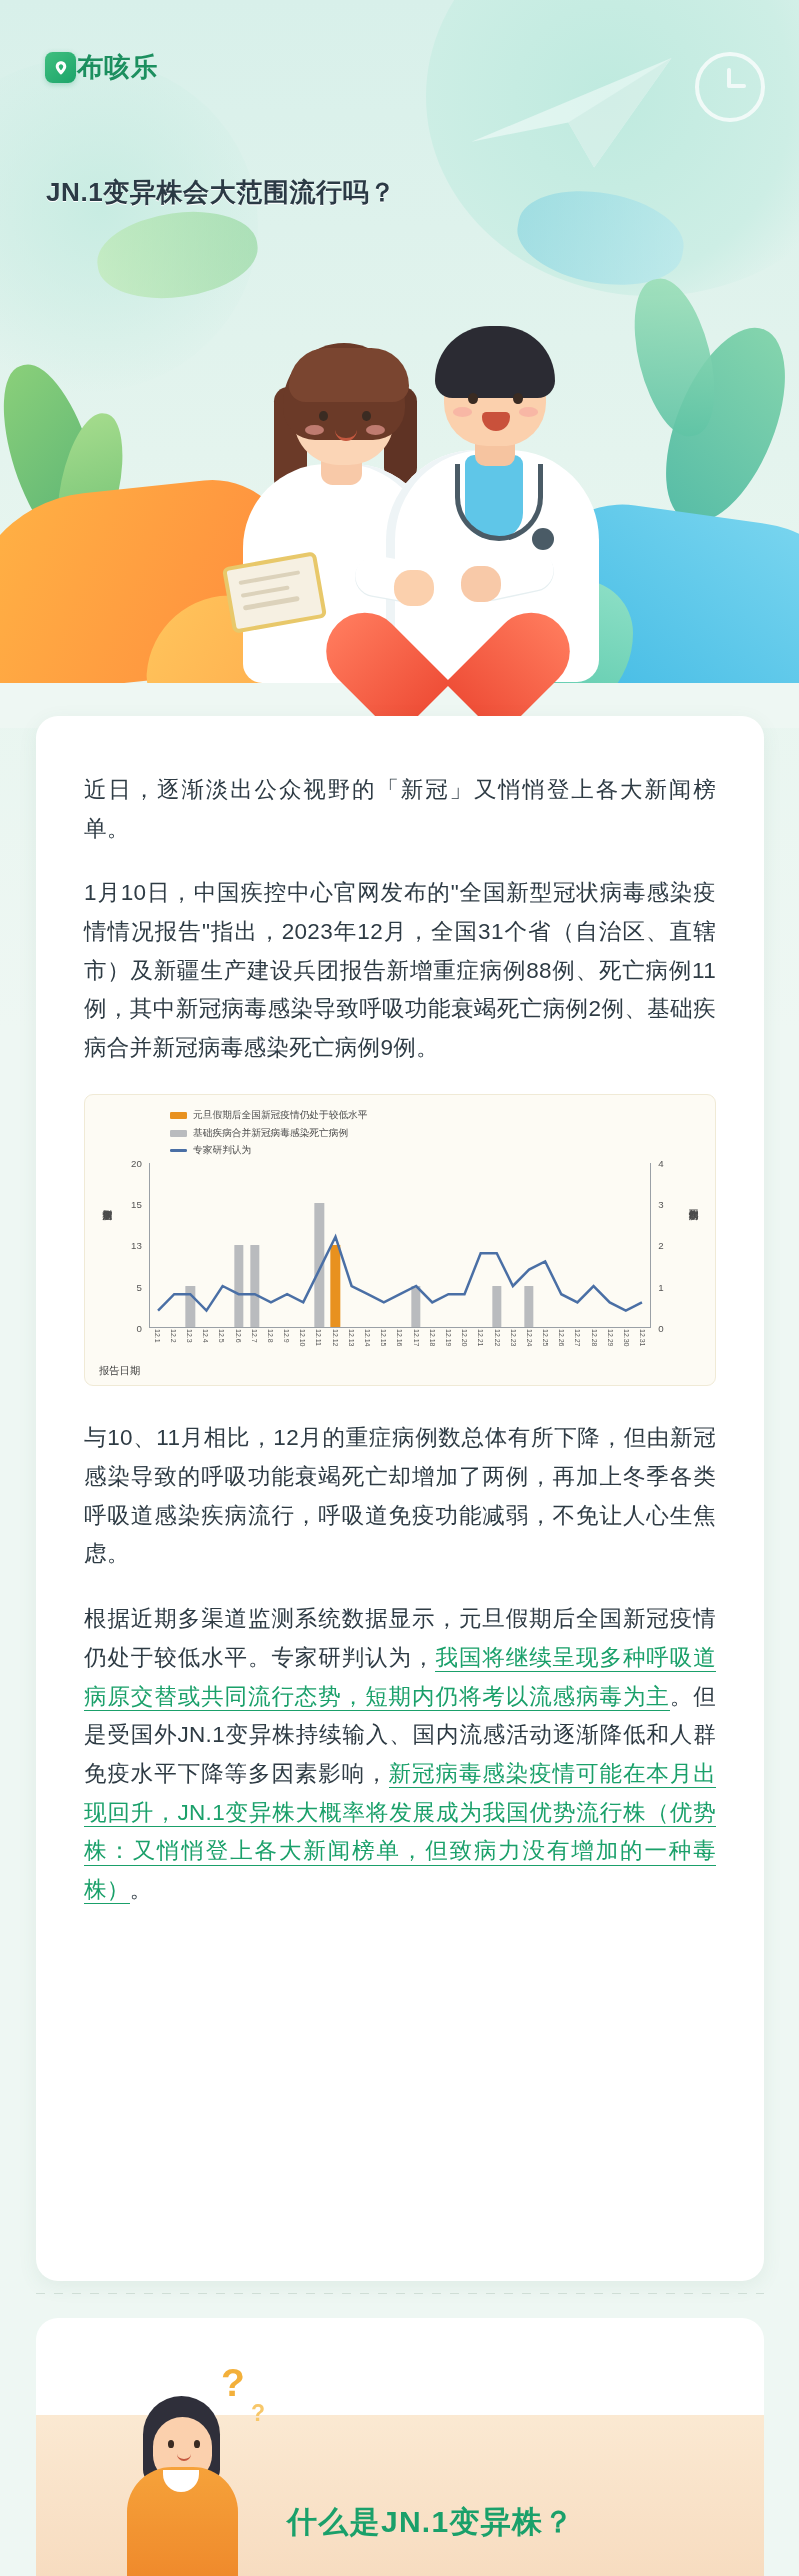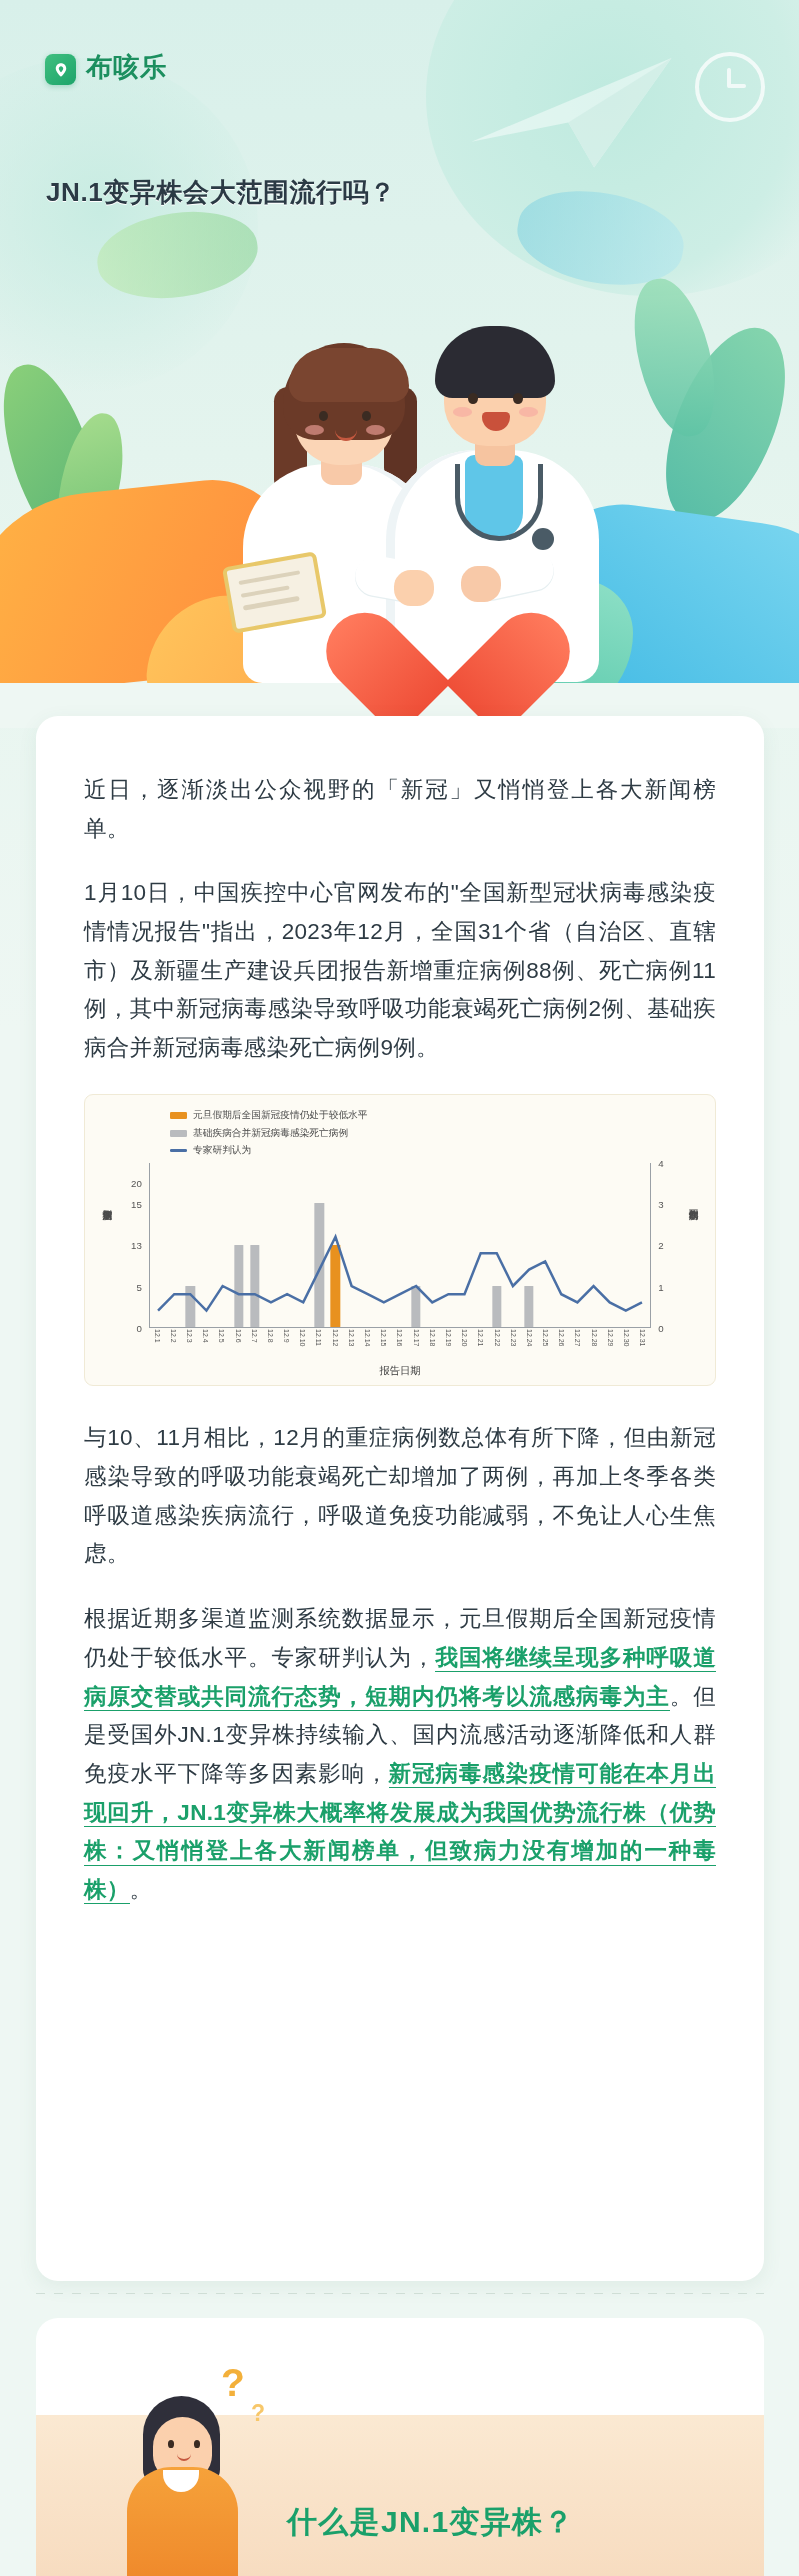--- a/index.html
+++ b/index.html
@@ -128,21 +128,21 @@
     border-radius: 116px 77px 129px 77px;
   }
   .hero-floor {
     position: absolute; left: 0; bottom: 0; width: 800px; height: 45px;
     background: #eef7f3;
   }
 
   
   .brand {
     position: absolute; left: 45px; top: 50px;
-    display: flex; align-items: flex-end; gap: 10px;
+    display: flex; align-items: center; gap: 1px;
     z-index: 20;
   }
   .brand-mark {
     width: 31px; height: 31px; border-radius: 7.7px;
     background: linear-gradient(140deg, #3fbf7f, #1da46a);
     display: flex; align-items: center; justify-content: center;
     box-shadow: 0 1.9px 5.2px rgba(30,150,100,.25);
   }
   .brand-mark svg { width: 18px; height: 18px; }
   .brand-name {
@@ -296,21 +296,21 @@
     box-shadow: 0 5.2px 19.3px rgba(60,110,95,.08);
     padding: 55px 48px 45px 48px;
     z-index: 30;
   }
   .para {
     font-size: 22.5px; line-height: 1.72; color: #2e3b44;
     margin-bottom: 26px; text-align: justify;
     letter-spacing: 0.3px;
   }
   .hl {
-    color: #1aa06a; font-weight: 700;
+    color: #1aa06a; font-weight: 400;
     border-bottom: 1.9px solid #1aa06a;
     padding-bottom: 1.3px;
   }
 
   
   .chart-card {
     background: #fdfbf4; border: 1.3px solid #f0ead6;
     border-radius: 9px; padding: 11.6px 14px 9px 14px;
     margin: 5.2px 0 33px 0;
     position: relative;
@@ -361,21 +361,21 @@
     display: flex;
   }
   .x-cell { flex: 1 1 0; display: flex; justify-content: center; }
   .x-cell span {
     font-size: 7px; color: #5a5a5a;
     writing-mode: vertical-rl; text-orientation: mixed;
     letter-spacing: 0px;
   }
   .x-axis-title {
     position: absolute; left: 0; right: 0; bottom: -1.3px;
-    text-align: center; font-size: 10.3px; color: #3c3c3c;
+    font-size: 10.3px; color: #3c3c3c;
   }
 
   
   .divider {
     position: absolute; left: 36px; top: 2293px; width: 728px; height: 1.3px;
     z-index: 31;
     background-image: repeating-linear-gradient(90deg, #cfded6 0 9px, transparent 9px 18px);
   }
 
   
@@ -526,21 +526,21 @@
       </div>
 
       <div class="plot-wrap">
         <div class="y-axis-label">新增重症病例数</div>
         <div class="y2-axis-label">新增死亡病例数</div>
         <div class="y-ticks" id="y-ticks">
             <div class="y-tick" style="top: 165px;">0</div>
             <div class="y-tick" style="top: 124px;">5</div>
             <div class="y-tick" style="top: 82px;">13</div>
             <div class="y-tick" style="top: 41px;">15</div>
-            <div class="y-tick" style="top: 0px; margin-top: 20px;">20</div>
+            <div class="y-tick" style="top: 0px;">20</div>
           </div>
         <div class="y2-ticks" id="y2-ticks">
             <div class="y2-tick" style="top: 165px;">0</div>
             <div class="y2-tick" style="top: 124px;">1</div>
             <div class="y2-tick" style="top: 82px;">2</div>
             <div class="y2-tick" style="top: 41px;">3</div>
             <div class="y2-tick" style="top: 0px;">4</div>
           </div>
 
         <div class="plot">

